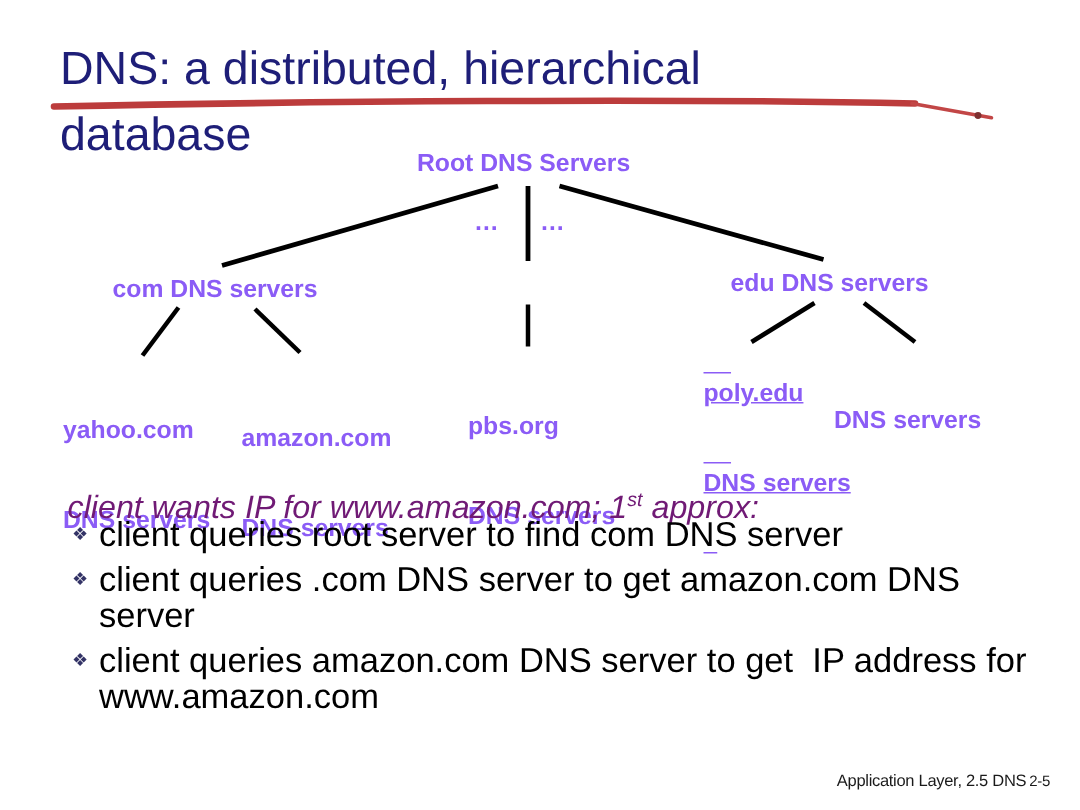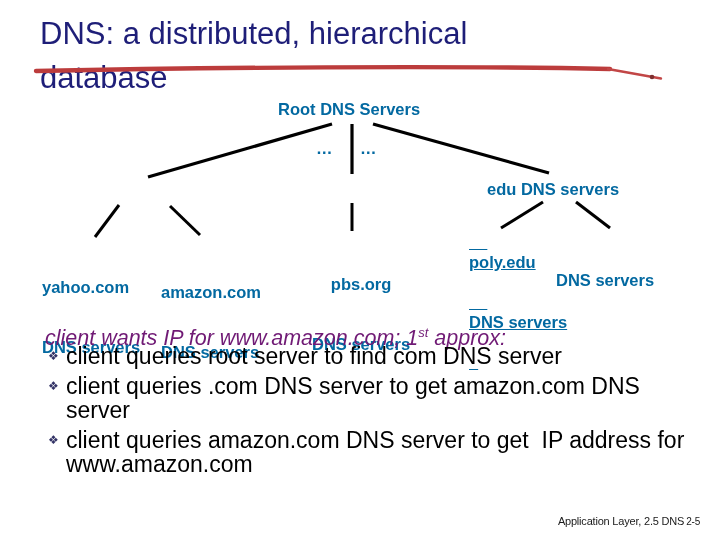--- a/index.html
+++ b/index.html
@@ -6,42 +6,42 @@
   .slide{
     position:relative;
     width:720px;height:540px;
     background:#ffffff;
     overflow:hidden;
     font-family:"Liberation Sans", sans-serif;
     margin:0 auto;
   }
   
   .title{
-    position:absolute;left:40px;top:12px;
+    position:absolute;left:40px;top:24px;
     font-size:31px;line-height:44px;font-weight:400;
     color:#1e1e78;letter-spacing:0;
   }
   .title div{white-space:pre;}
   
   .overlay{position:absolute;left:0;top:0;width:720px;height:540px;pointer-events:none;}
   
   .tnode{
-    position:absolute;color:#0369a1;
+    position:absolute;color:#8b5cf6;
     font-size:16.5px;font-weight:700;line-height:20px;
     white-space:pre;
   }
   .tnode.root{left:278px;top:99px;}
   .tnode.dots-l{left:316px;top:138px;letter-spacing:3px;}
   .tnode.dots-r{left:360px;top:138px;letter-spacing:3px;}
   .tnode.com{left:75px;top:183px;}
   .tnode.org{left:287px;top:177px;}
   .tnode.edu{left:487px;top:179px;}
   .tnode.yahoo{left:42px;top:237px;}
   .tnode.amazon{left:161px;top:242px;}
-  .tnode.pbs{left:312px;top:234px;text-align:center;}
+  .tnode.pbs{left:312px;top:234px;}
   .tnode.poly{left:469px;top:212px;text-decoration:underline;}
   .tnode.umass{left:556px;top:230px;}
   .tnode.umass .l1{text-indent:13px;}
   
   .lead{
     position:absolute;left:45px;top:303px;
     font-size:21.5px;font-style:italic;color:#701a75;
     white-space:pre;
   }
   .lead sup{font-size:13px;}
@@ -88,20 +88,21 @@
     <line x1="119" y1="205" x2="95" y2="237" stroke="#000" stroke-width="3"></line>
     <line x1="170" y1="206" x2="200" y2="235" stroke="#000" stroke-width="3"></line>
     <line x1="352" y1="203" x2="352" y2="231" stroke="#000" stroke-width="3"></line>
     <line x1="543" y1="202" x2="501" y2="228" stroke="#000" stroke-width="3"></line>
     <line x1="576" y1="202" x2="610" y2="228" stroke="#000" stroke-width="3"></line>
   </svg>
 
   <div class="tnode root">Root DNS Servers</div>
   <div class="tnode dots-l">…</div>
   <div class="tnode dots-r">…</div>
+  <div class="tnode com">com DNS servers</div>
   <div class="tnode edu">edu DNS servers</div>
 
   <div class="tnode yahoo">
     <div class="l1">yahoo.com</div>
     <div class="l2">DNS servers</div>
   </div>
   <div class="tnode amazon">
     <div class="l1">amazon.com</div>
     <div class="l2">DNS servers</div>
   </div>

